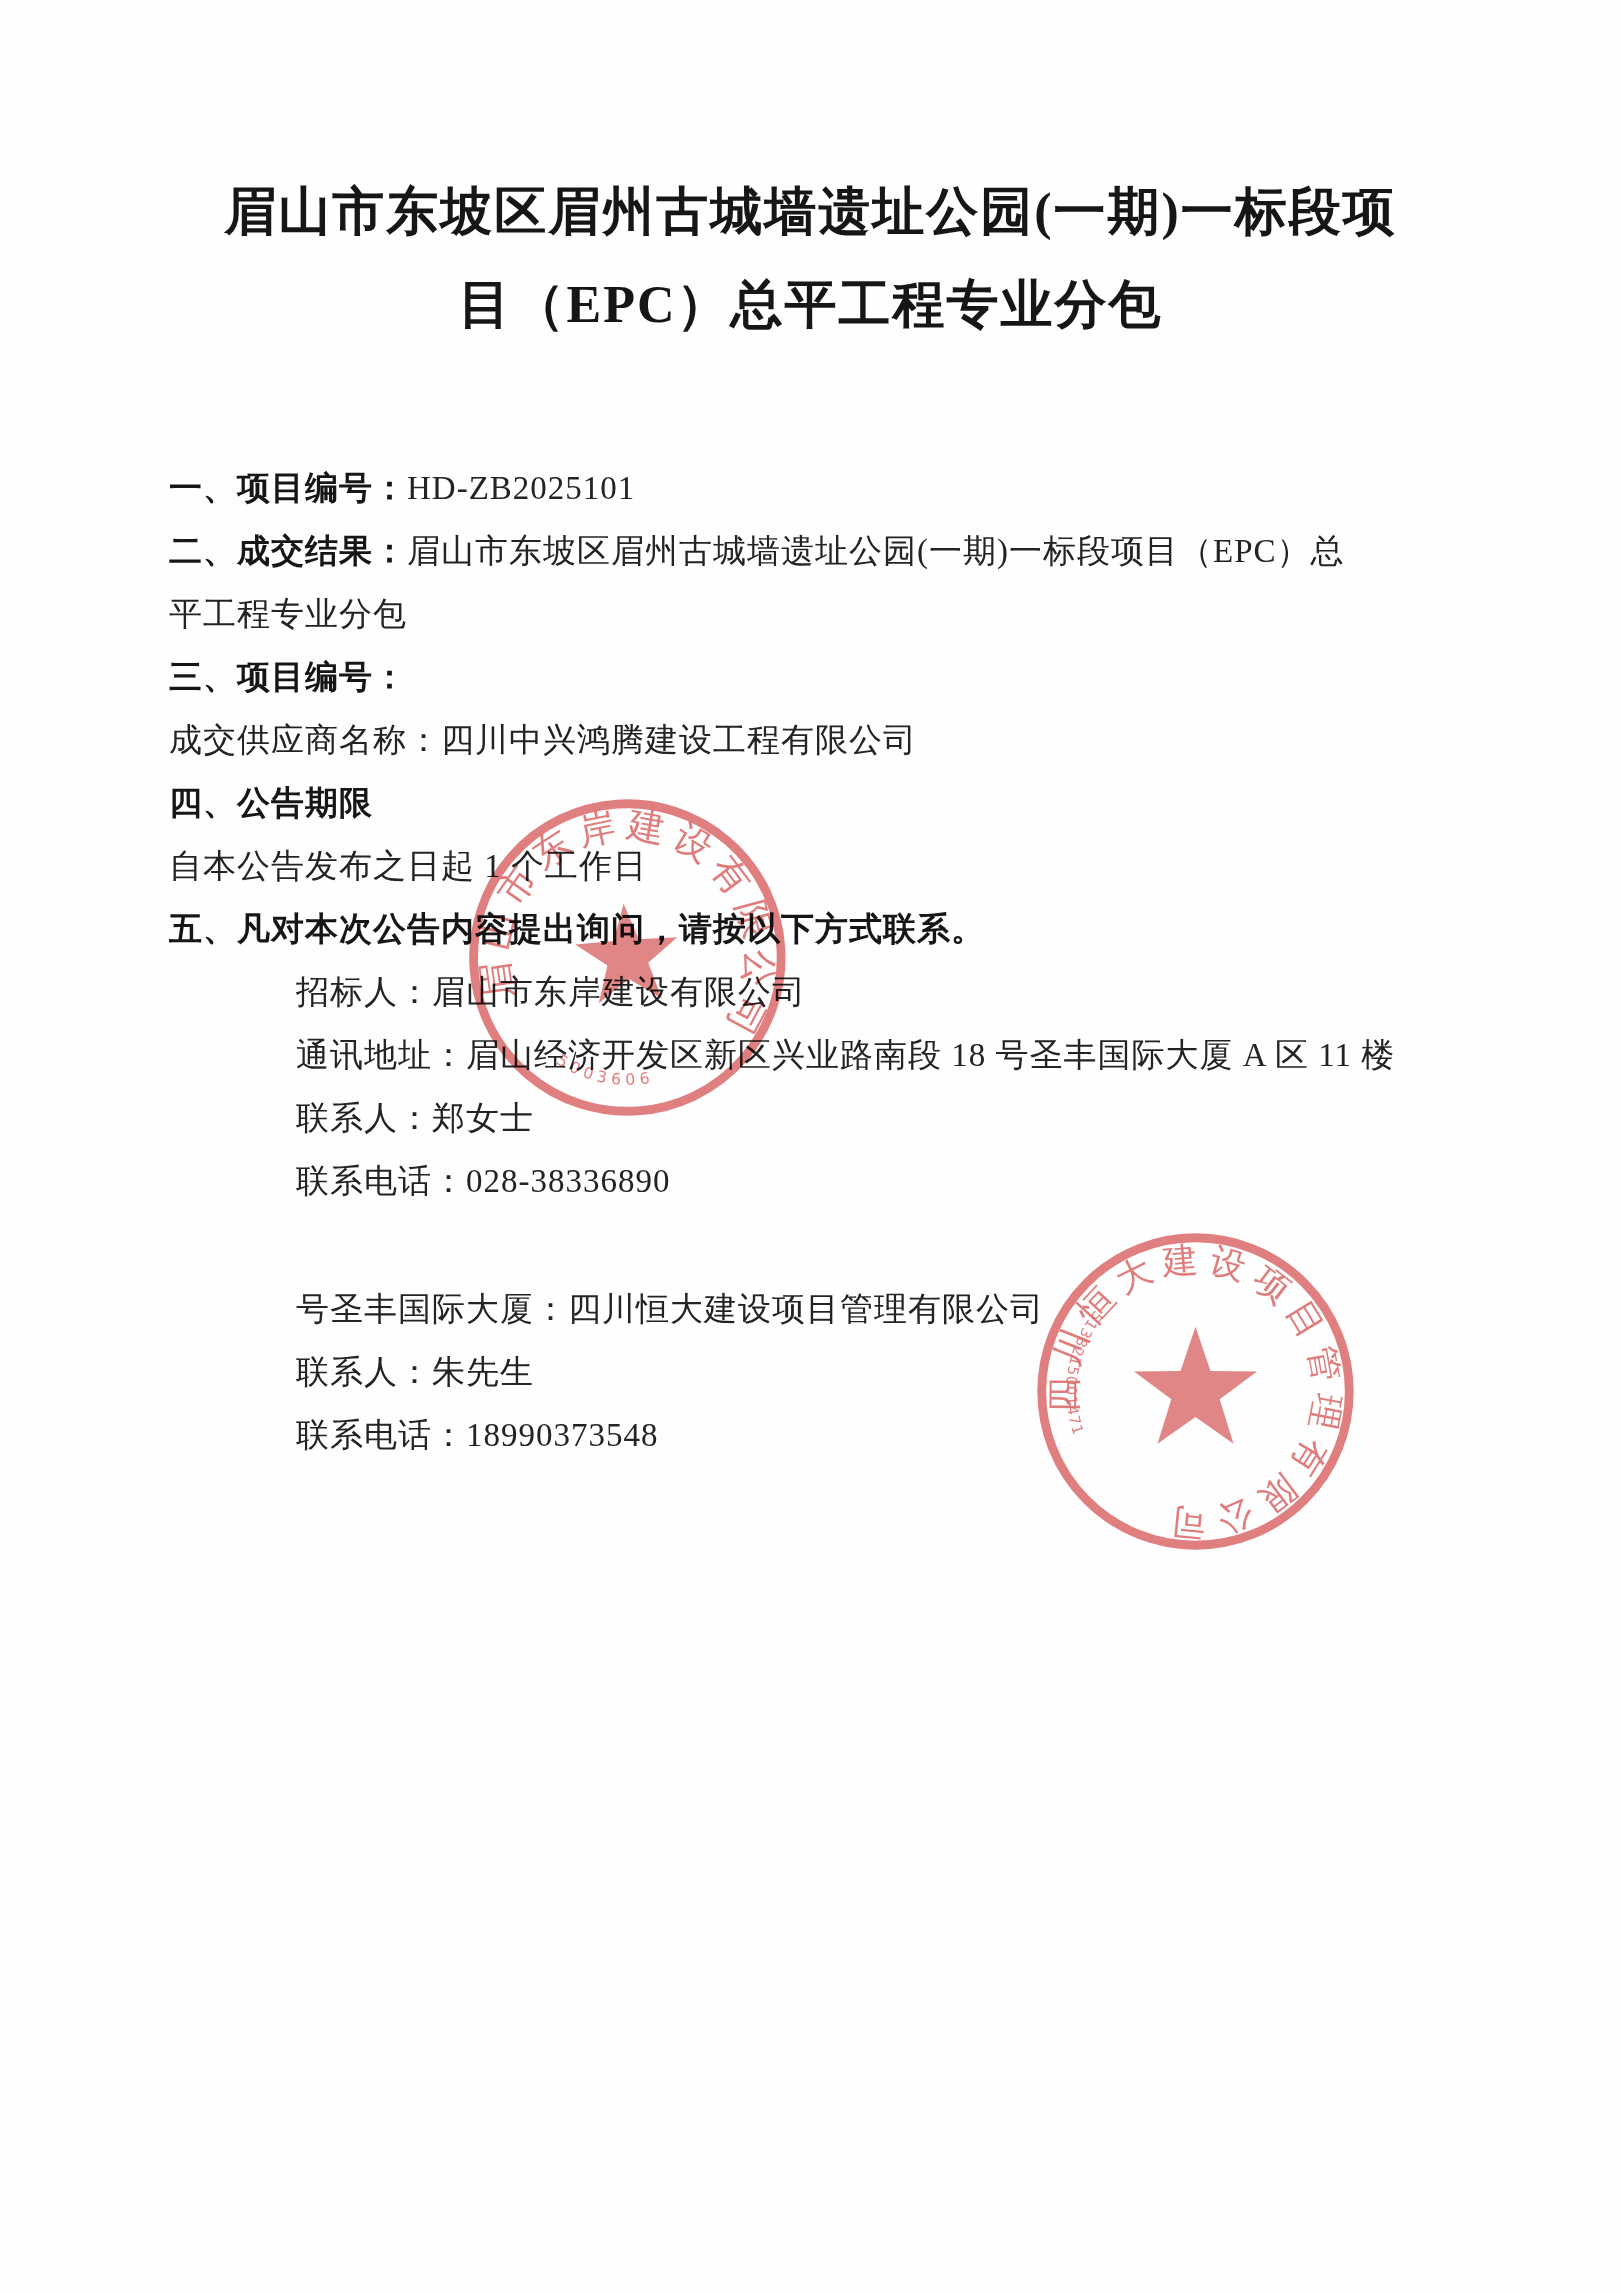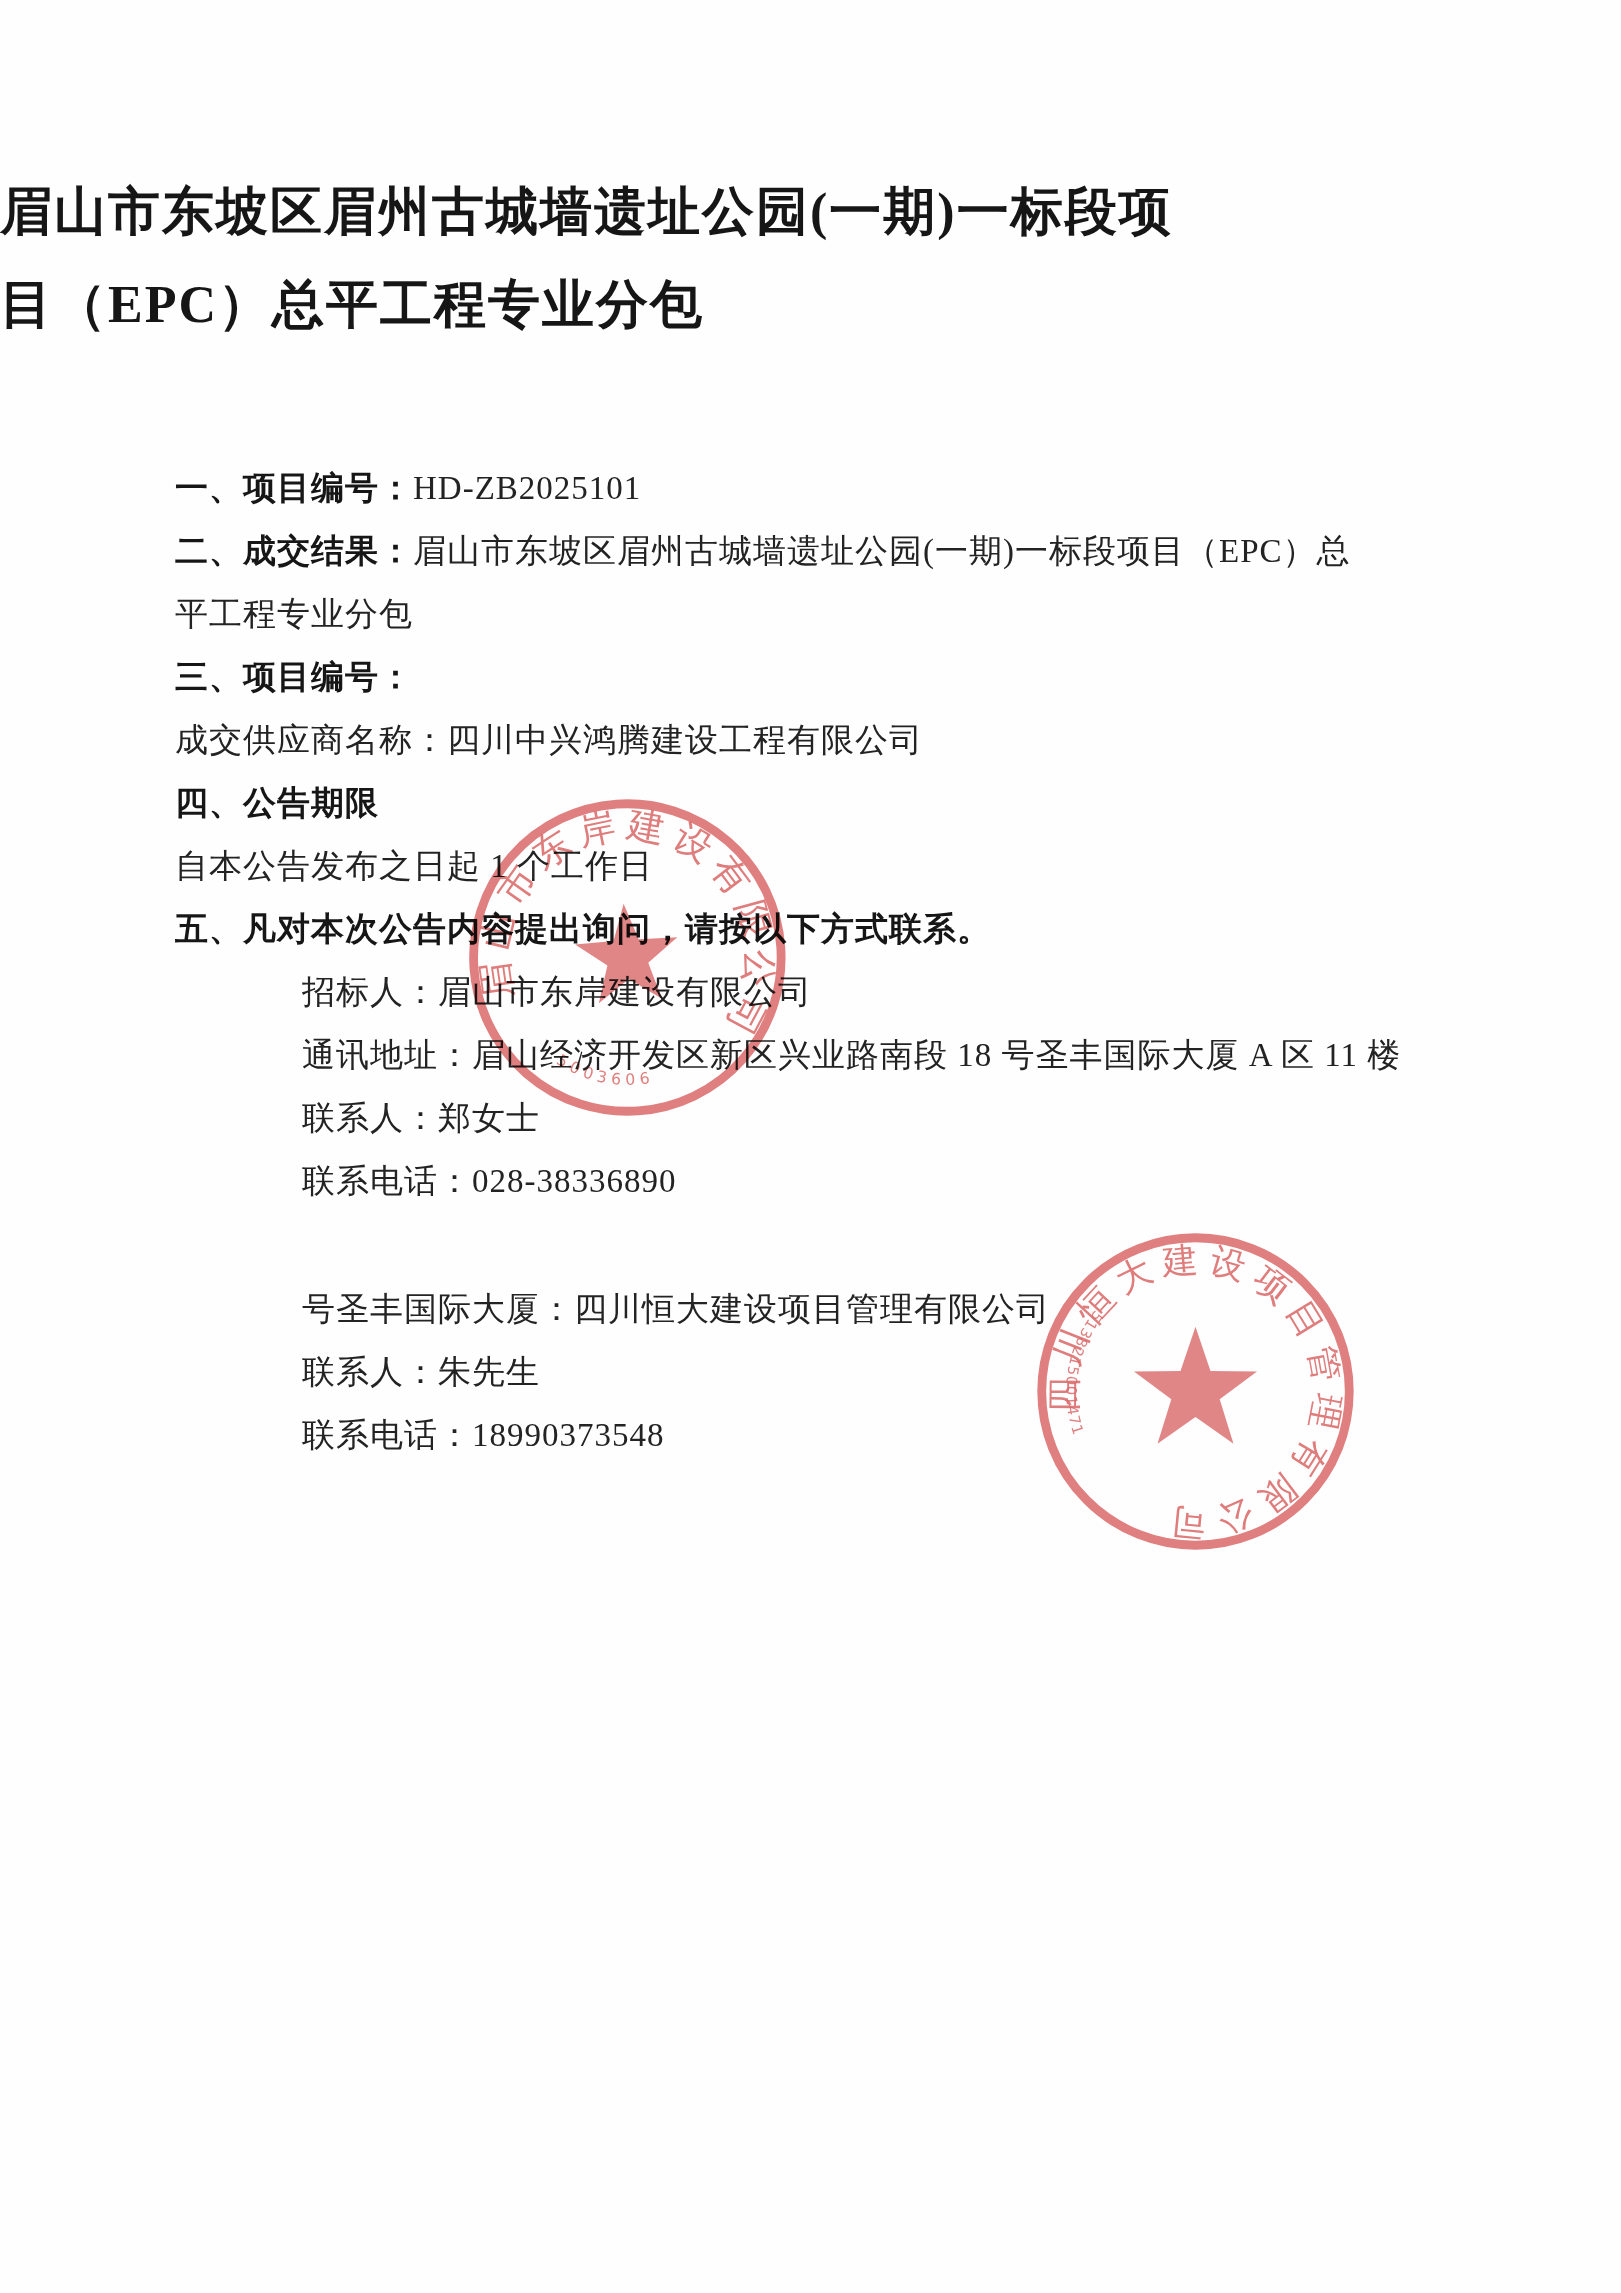--- a/index.html
+++ b/index.html
@@ -14,31 +14,31 @@
     background: #fefefe;
     overflow: hidden;
     font-family: "Liberation Serif", "DejaVu Serif", serif;
     color: #1f1f1f;
   }
   .title {
     position: absolute;
     top: 165px;
     left: 0;
     width: 100%;
-    text-align: left;
+    text-align: center;
     font-size: 52px;
     font-weight: bold;
     line-height: 93px;
     letter-spacing: 2px;
     color: #161616;
   }
   .body-text {
     position: absolute;
     top: 457px;
-    left: 175px;
+    left: 169px;
     width: 1313px;
     font-size: 33px;
     color: #232323;
   }
   .line {
     height: 63px;
     line-height: 63px;
     white-space: nowrap;
     letter-spacing: 1px;
   }

